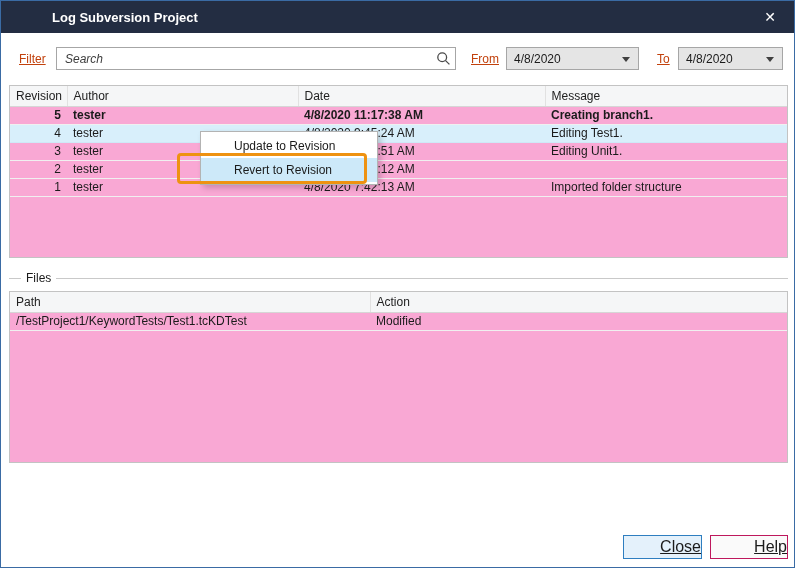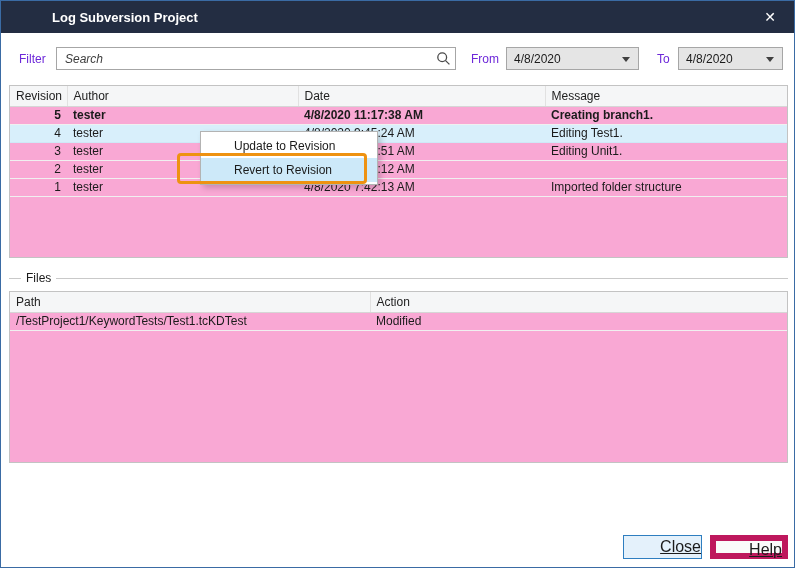--- a/index.html
+++ b/index.html
@@ -11,21 +11,21 @@
   }
   
   .titlebar {
     position:absolute; top:0; left:0; right:0; height:32px; background:#232d42;
     color:#fff; display:flex; align-items:center; padding:0 14px;
   }
   .titlebar .title { flex:1; font-weight:bold; font-size:13px;margin-left:37px; }
   .titlebar .close { font-size:14px; line-height:1; cursor:pointer; padding:2px 4px; }
 
   
-  .lbl { position:absolute; color:#6d28d9; }
+  .lbl { position:absolute; text-decoration:underline; color:#c2410c; }
   .lbl-filter { top:51px; left:18px; }
   .lbl-from   { top:51px; left:470px; }
   .lbl-to     { top:51px; left:656px; }
   .search-wrap { position:absolute; top:46px; left:55px; width:400px; height:23px; }
   .search-input {
     width:100%; height:100%; border:1px solid #a6a6a6; background:#fff;
     padding:0 26px 0 8px; font-family:inherit; font-size:12px; color:#14532d; outline:none;
   }
   .search-input::placeholder { font-style:italic; color:#3d3d3d; opacity:1; }
   .search-icon { position:absolute; right:5px; top:4px; }
@@ -77,21 +77,21 @@
   
   .files-line { position:absolute; top:277px; left:8px; width:779px; border-top:1px solid #c9c9c9; }
   .files-label { position:absolute; top:270px; left:20px; background:#fff; padding:0 5px; }
 
   
   .btn {
     position:absolute; top:534px; height:24px; font-family:inherit; font-size:16px;
     cursor:pointer; color:#1b1b1b; text-align:right; padding:0;
   }
   .btn-close { left:622px; width:79px; background:#e4f1fb; border:1px solid #2e7ec0; }
-  .btn-help  { left:709px; width:78px; background:#fafafa; border:6px solid #be185d; }
+  .btn-help  { left:709px; width:78px; background:#fafafa; border:1px solid #be185d; }
   .u { text-decoration:underline; }
 </style>
 </head>
 <body>
 
 <div class="dialog">
 
   <div class="titlebar">
     <span class="title">Log Subversion Project</span>
     <span class="close">✕</span>

